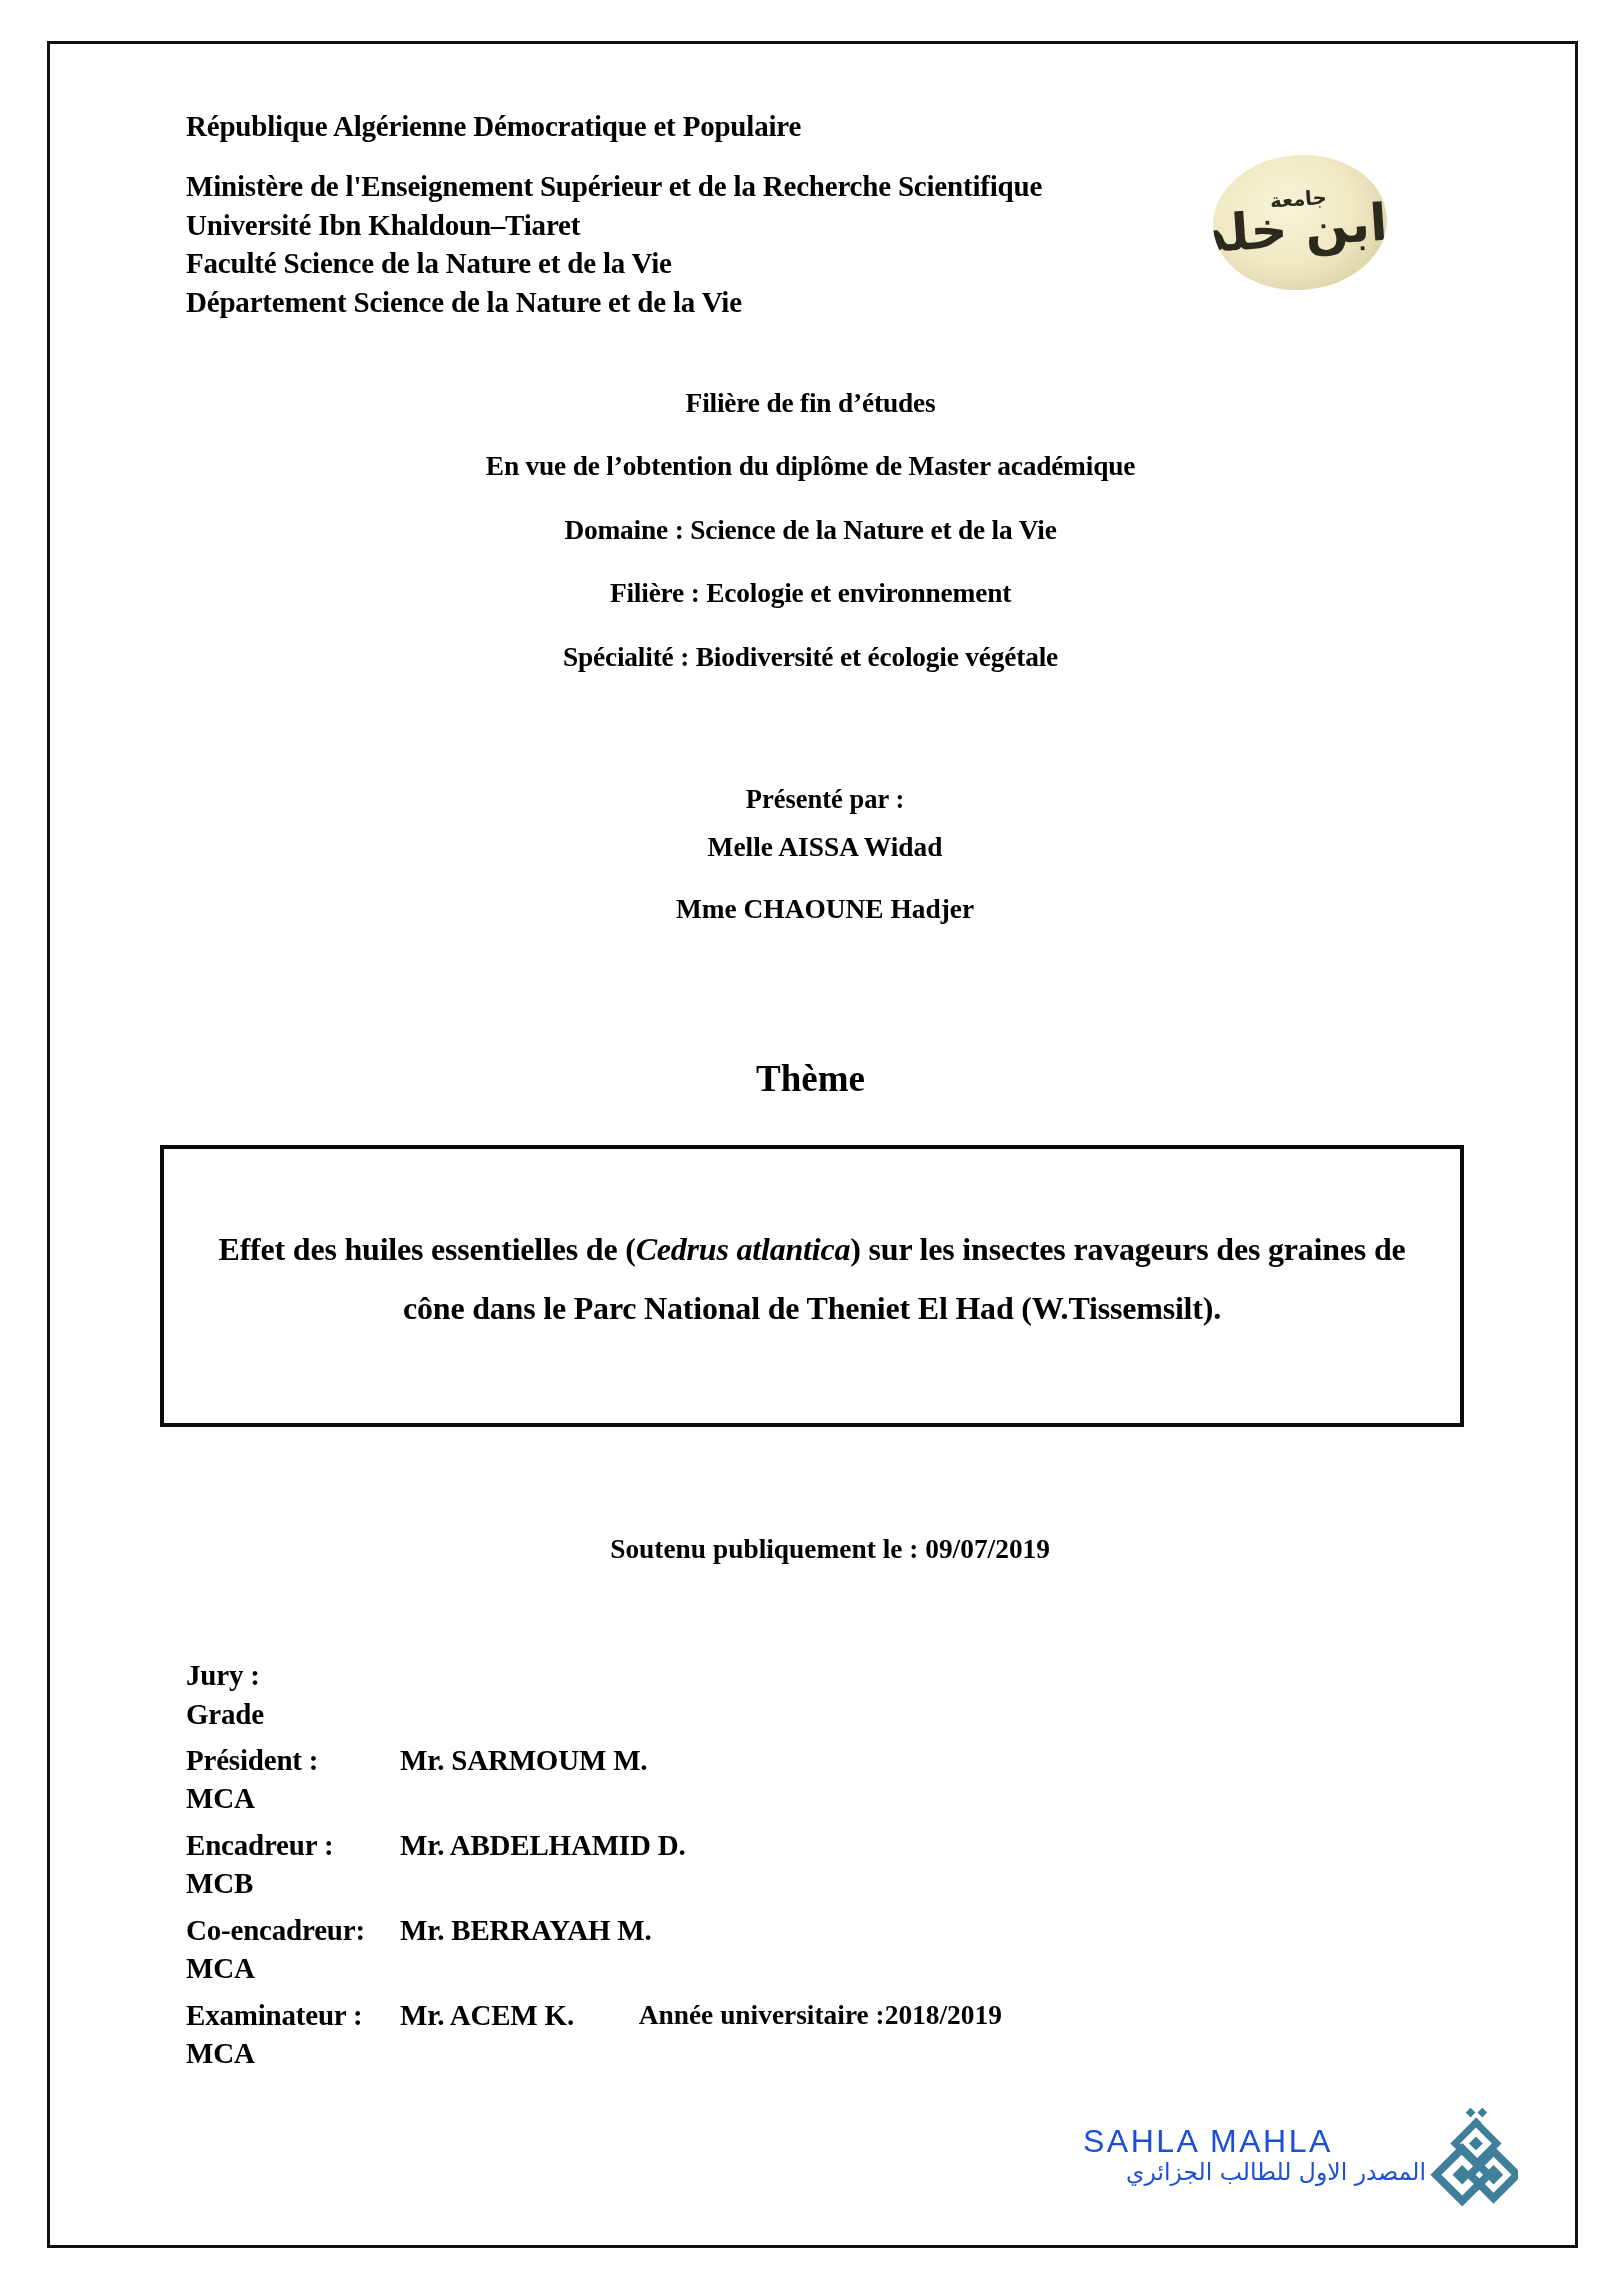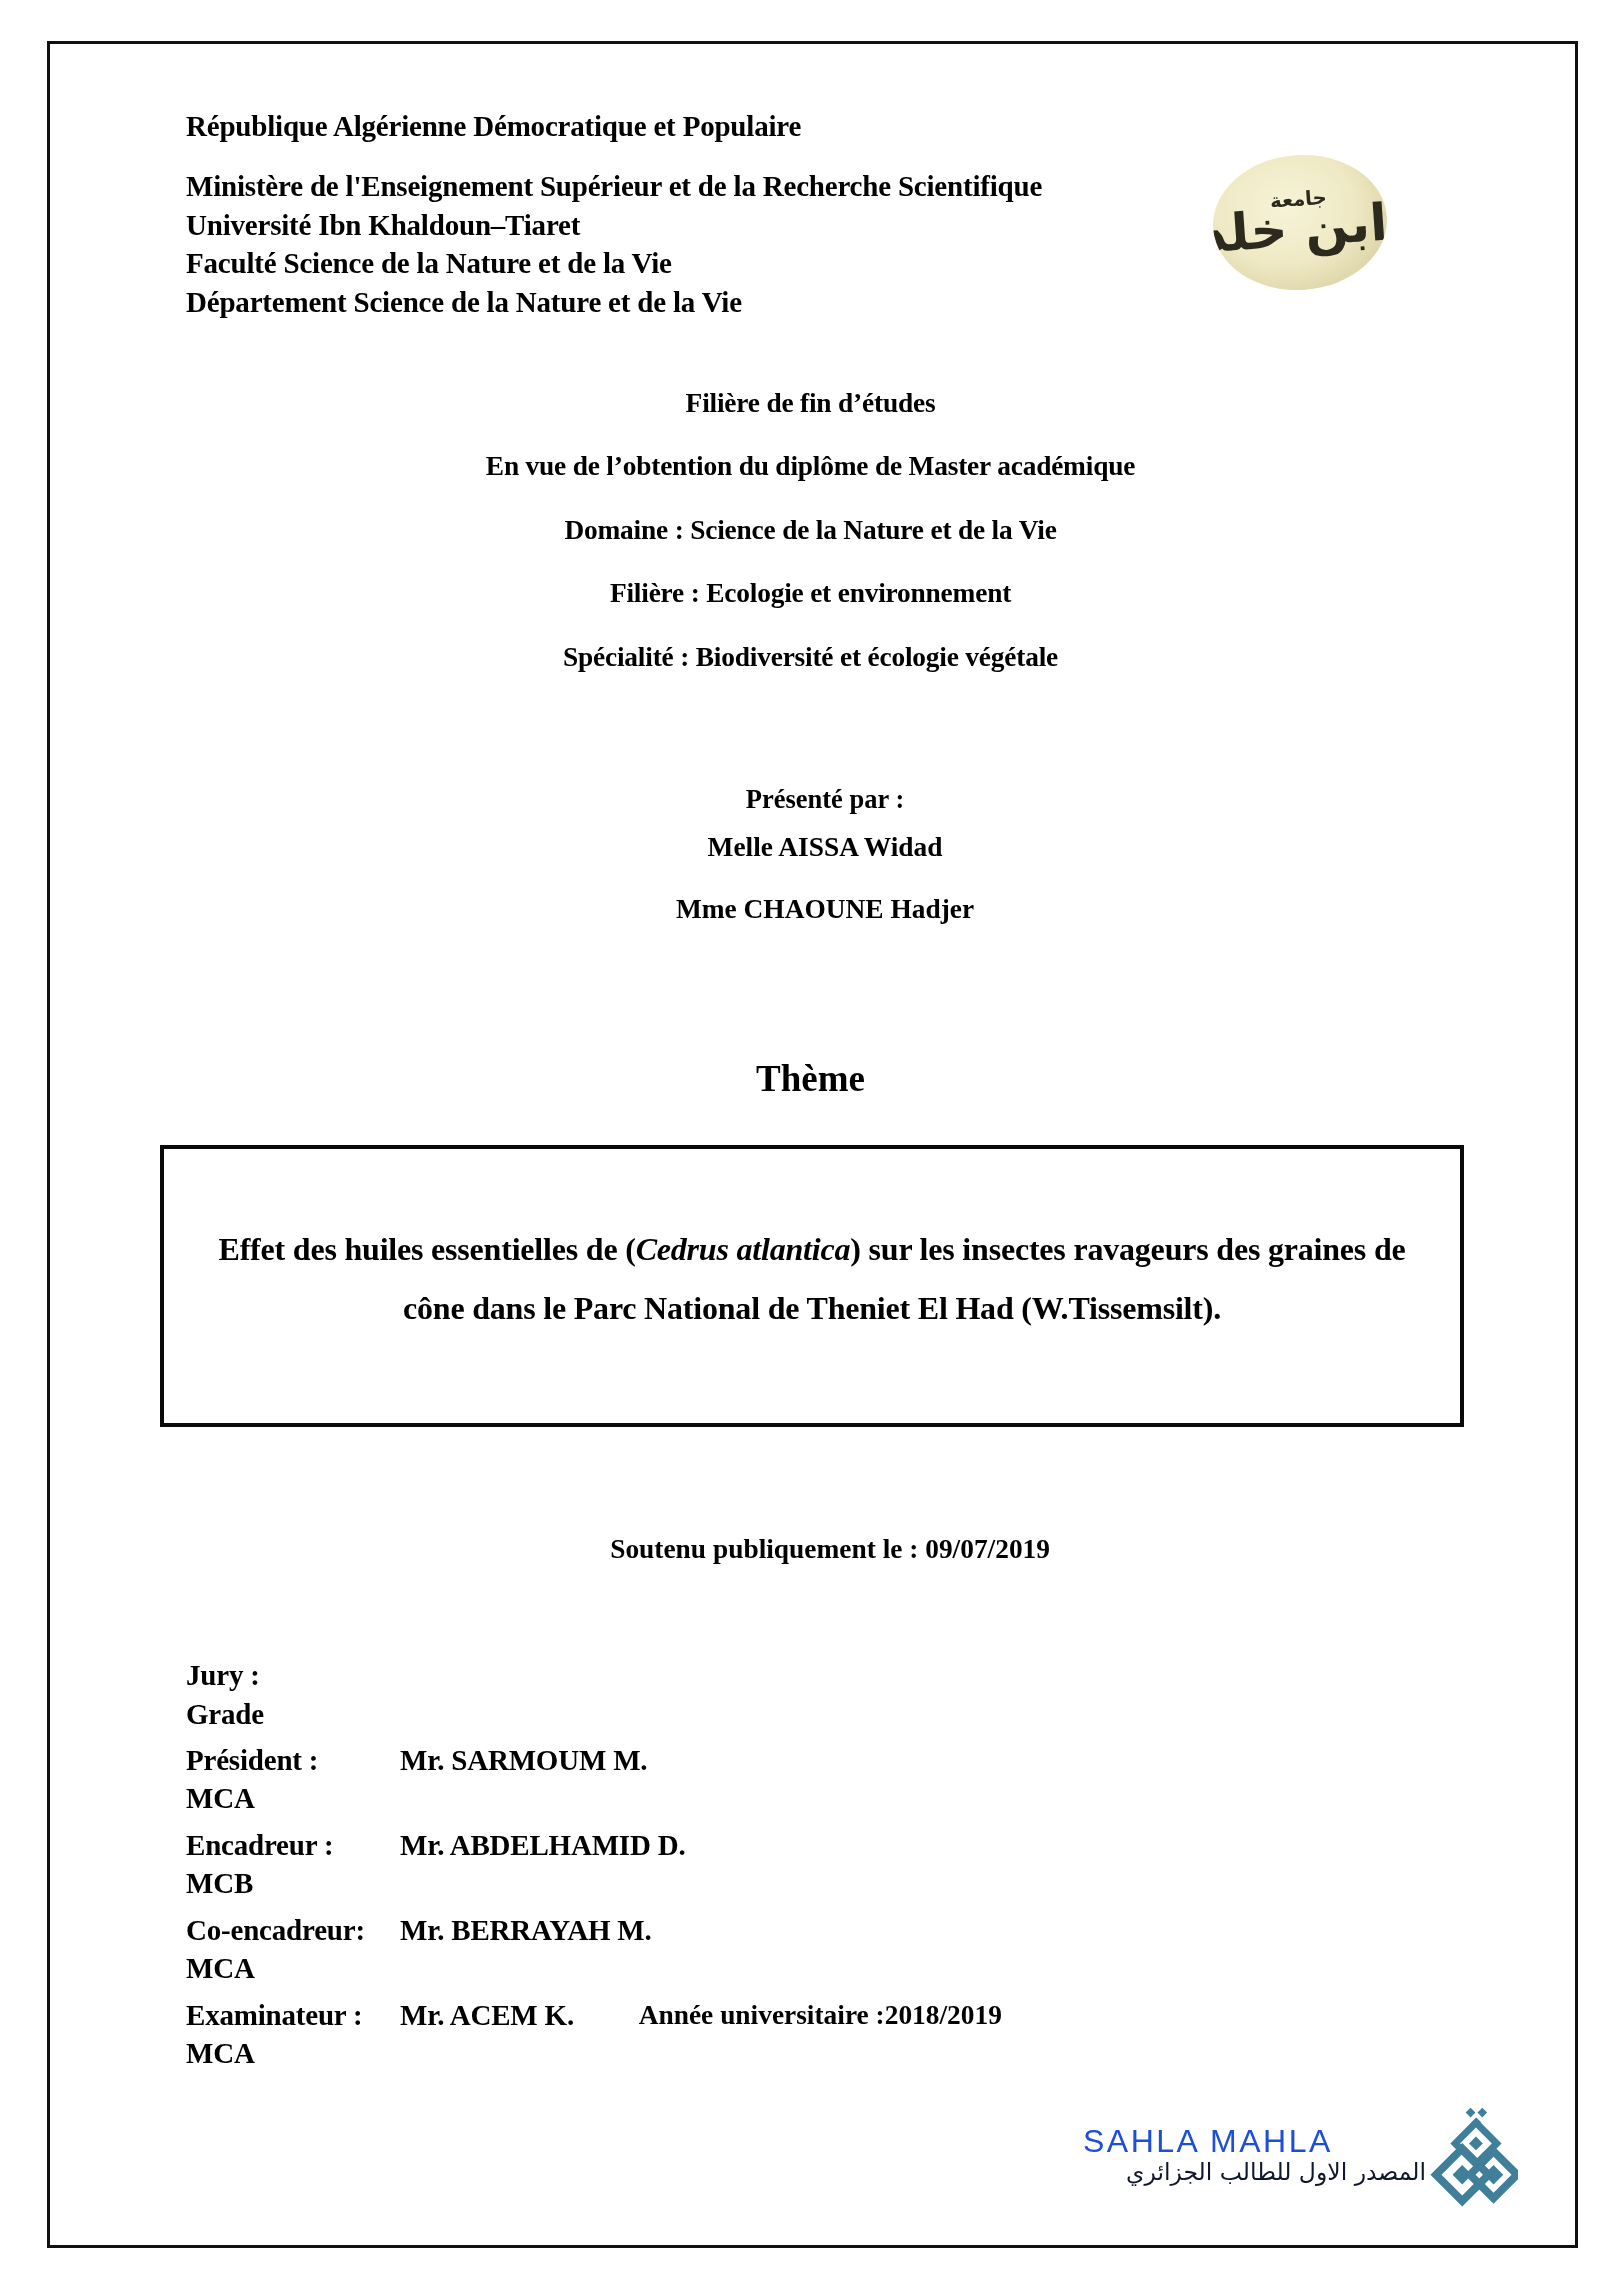--- a/index.html
+++ b/index.html
@@ -228,21 +228,21 @@
     font-family: "Liberation Sans", "DejaVu Sans", sans-serif;
     font-size: 32px;
     letter-spacing: 2.5px;
     color: #1d4ed8;
     line-height: 1;
     white-space: nowrap;
   }
   .wm-sub {
     font-family: "DejaVu Sans", sans-serif;
     font-size: 23.5px;
-    color: #0f172a;
+    color: #1d4ed8;
     direction: rtl;
     text-align: right;
     margin-top: 2px;
     white-space: nowrap;
     line-height: 1.15;
   }
   .wm-mark {
     position: absolute;
     left: 345px;
     top: -9.8px;

